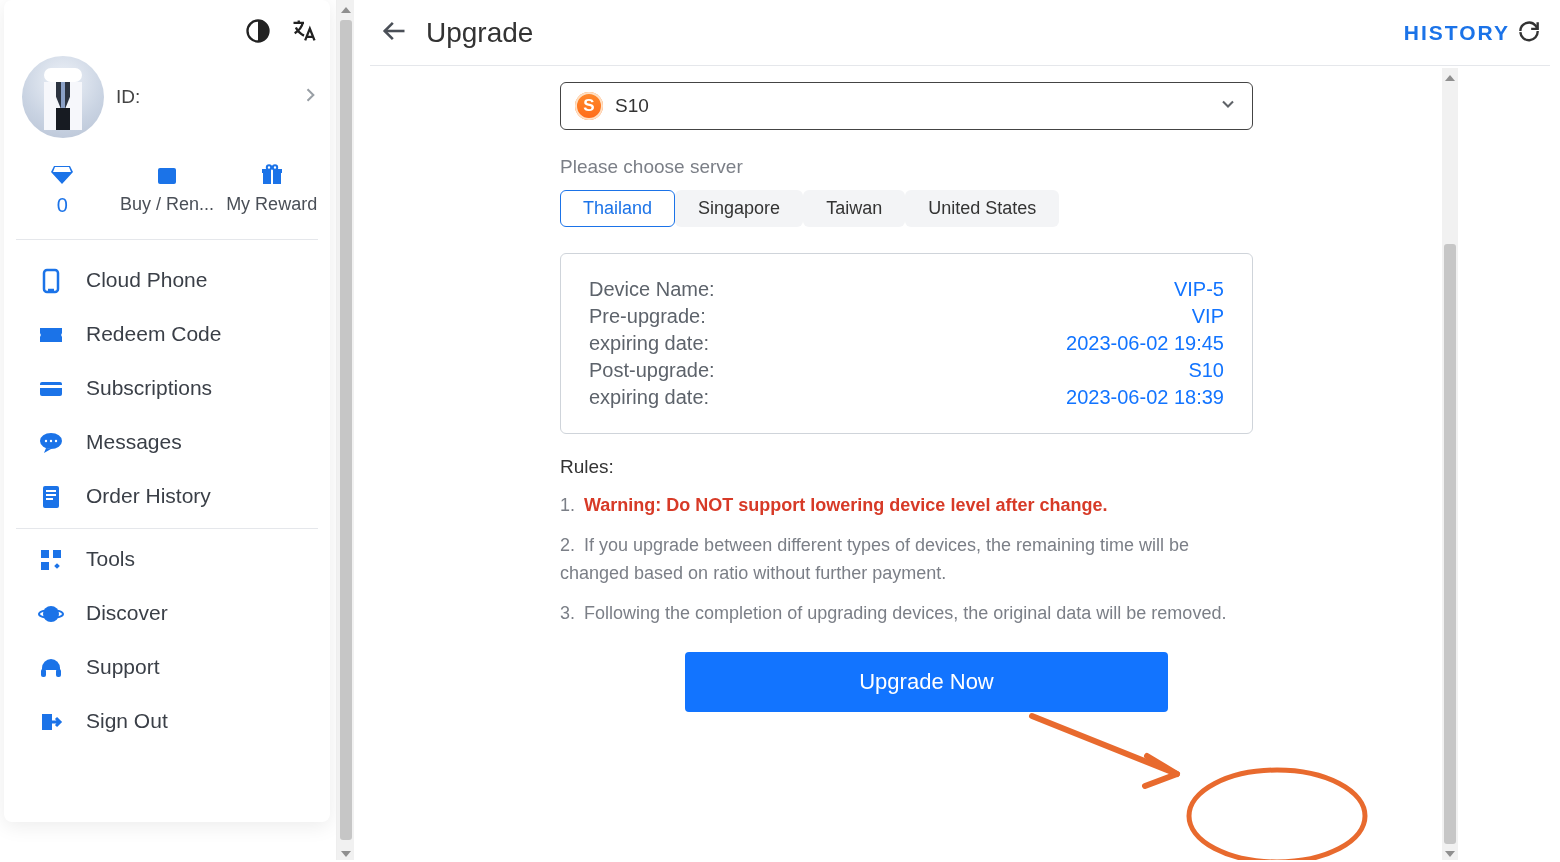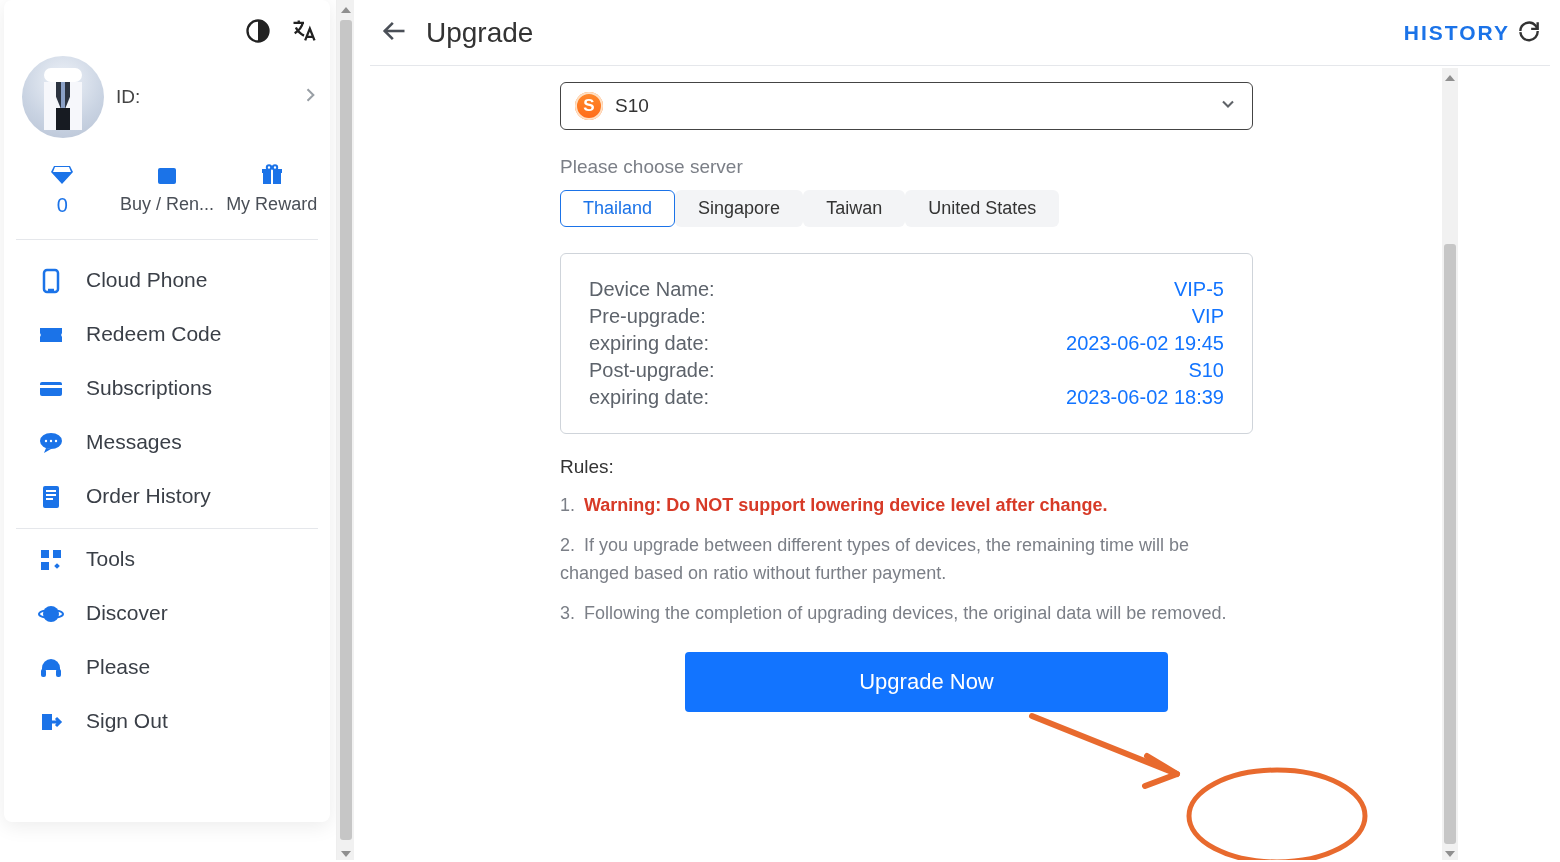--- a/index.html
+++ b/index.html
@@ -286,21 +286,21 @@
         <span>Discover</span>
       </div>
       <div class="nav-item">
         <span class="ni-icon">
             <svg width="26" height="24" viewBox="0 0 26 24" fill="currentColor">
               <path d="M4 14v-2a9 9 0 0118 0v2"></path>
               <rect x="3" y="13" width="5" height="8" rx="2"></rect>
               <rect x="18" y="13" width="5" height="8" rx="2"></rect>
             </svg>
           </span>
-        <span>Please</span>
+        <span>Support</span>
       </div>
       <div class="nav-item">
         <span class="ni-icon">
             <svg width="26" height="24" viewBox="0 0 26 24" fill="none" stroke="currentColor" stroke-width="3">
               <path d="M4 4h10v16H4z" fill="currentColor" stroke="none"></path>
               <path d="M12 12h10M18 8l4 4-4 4" fill="none"></path>
             </svg>
           </span>
         <span>Sign Out</span>
       </div>

